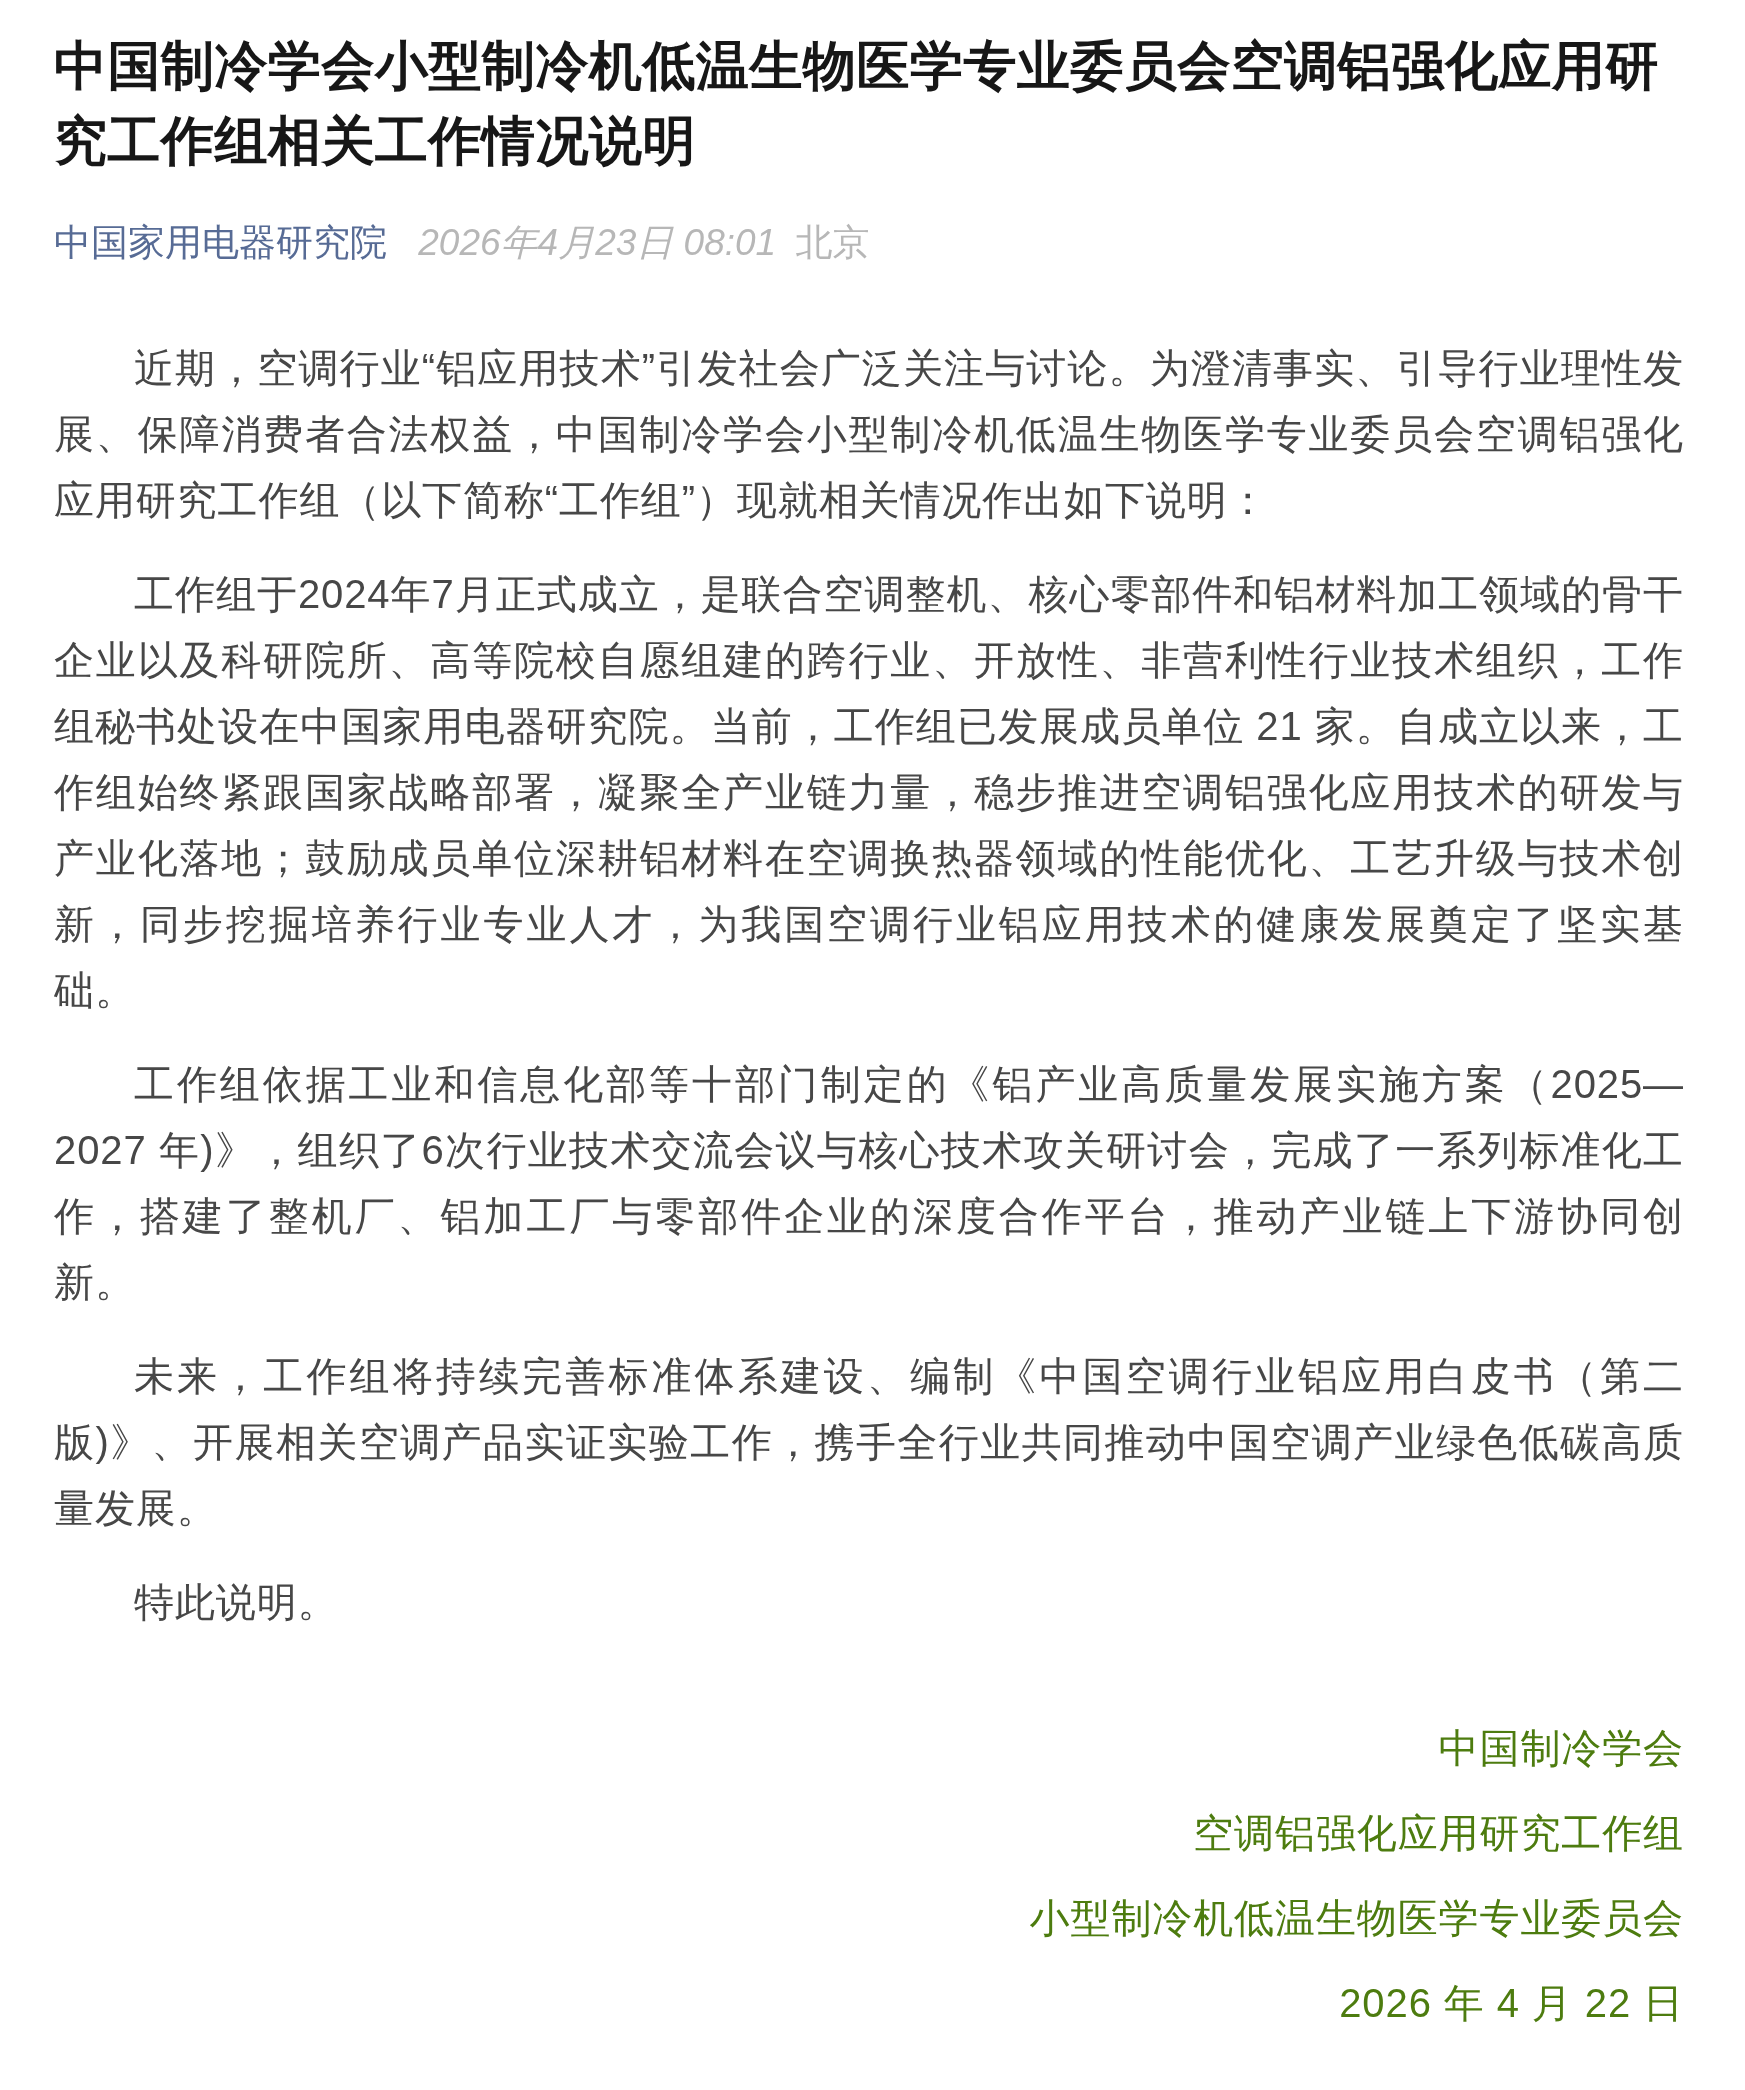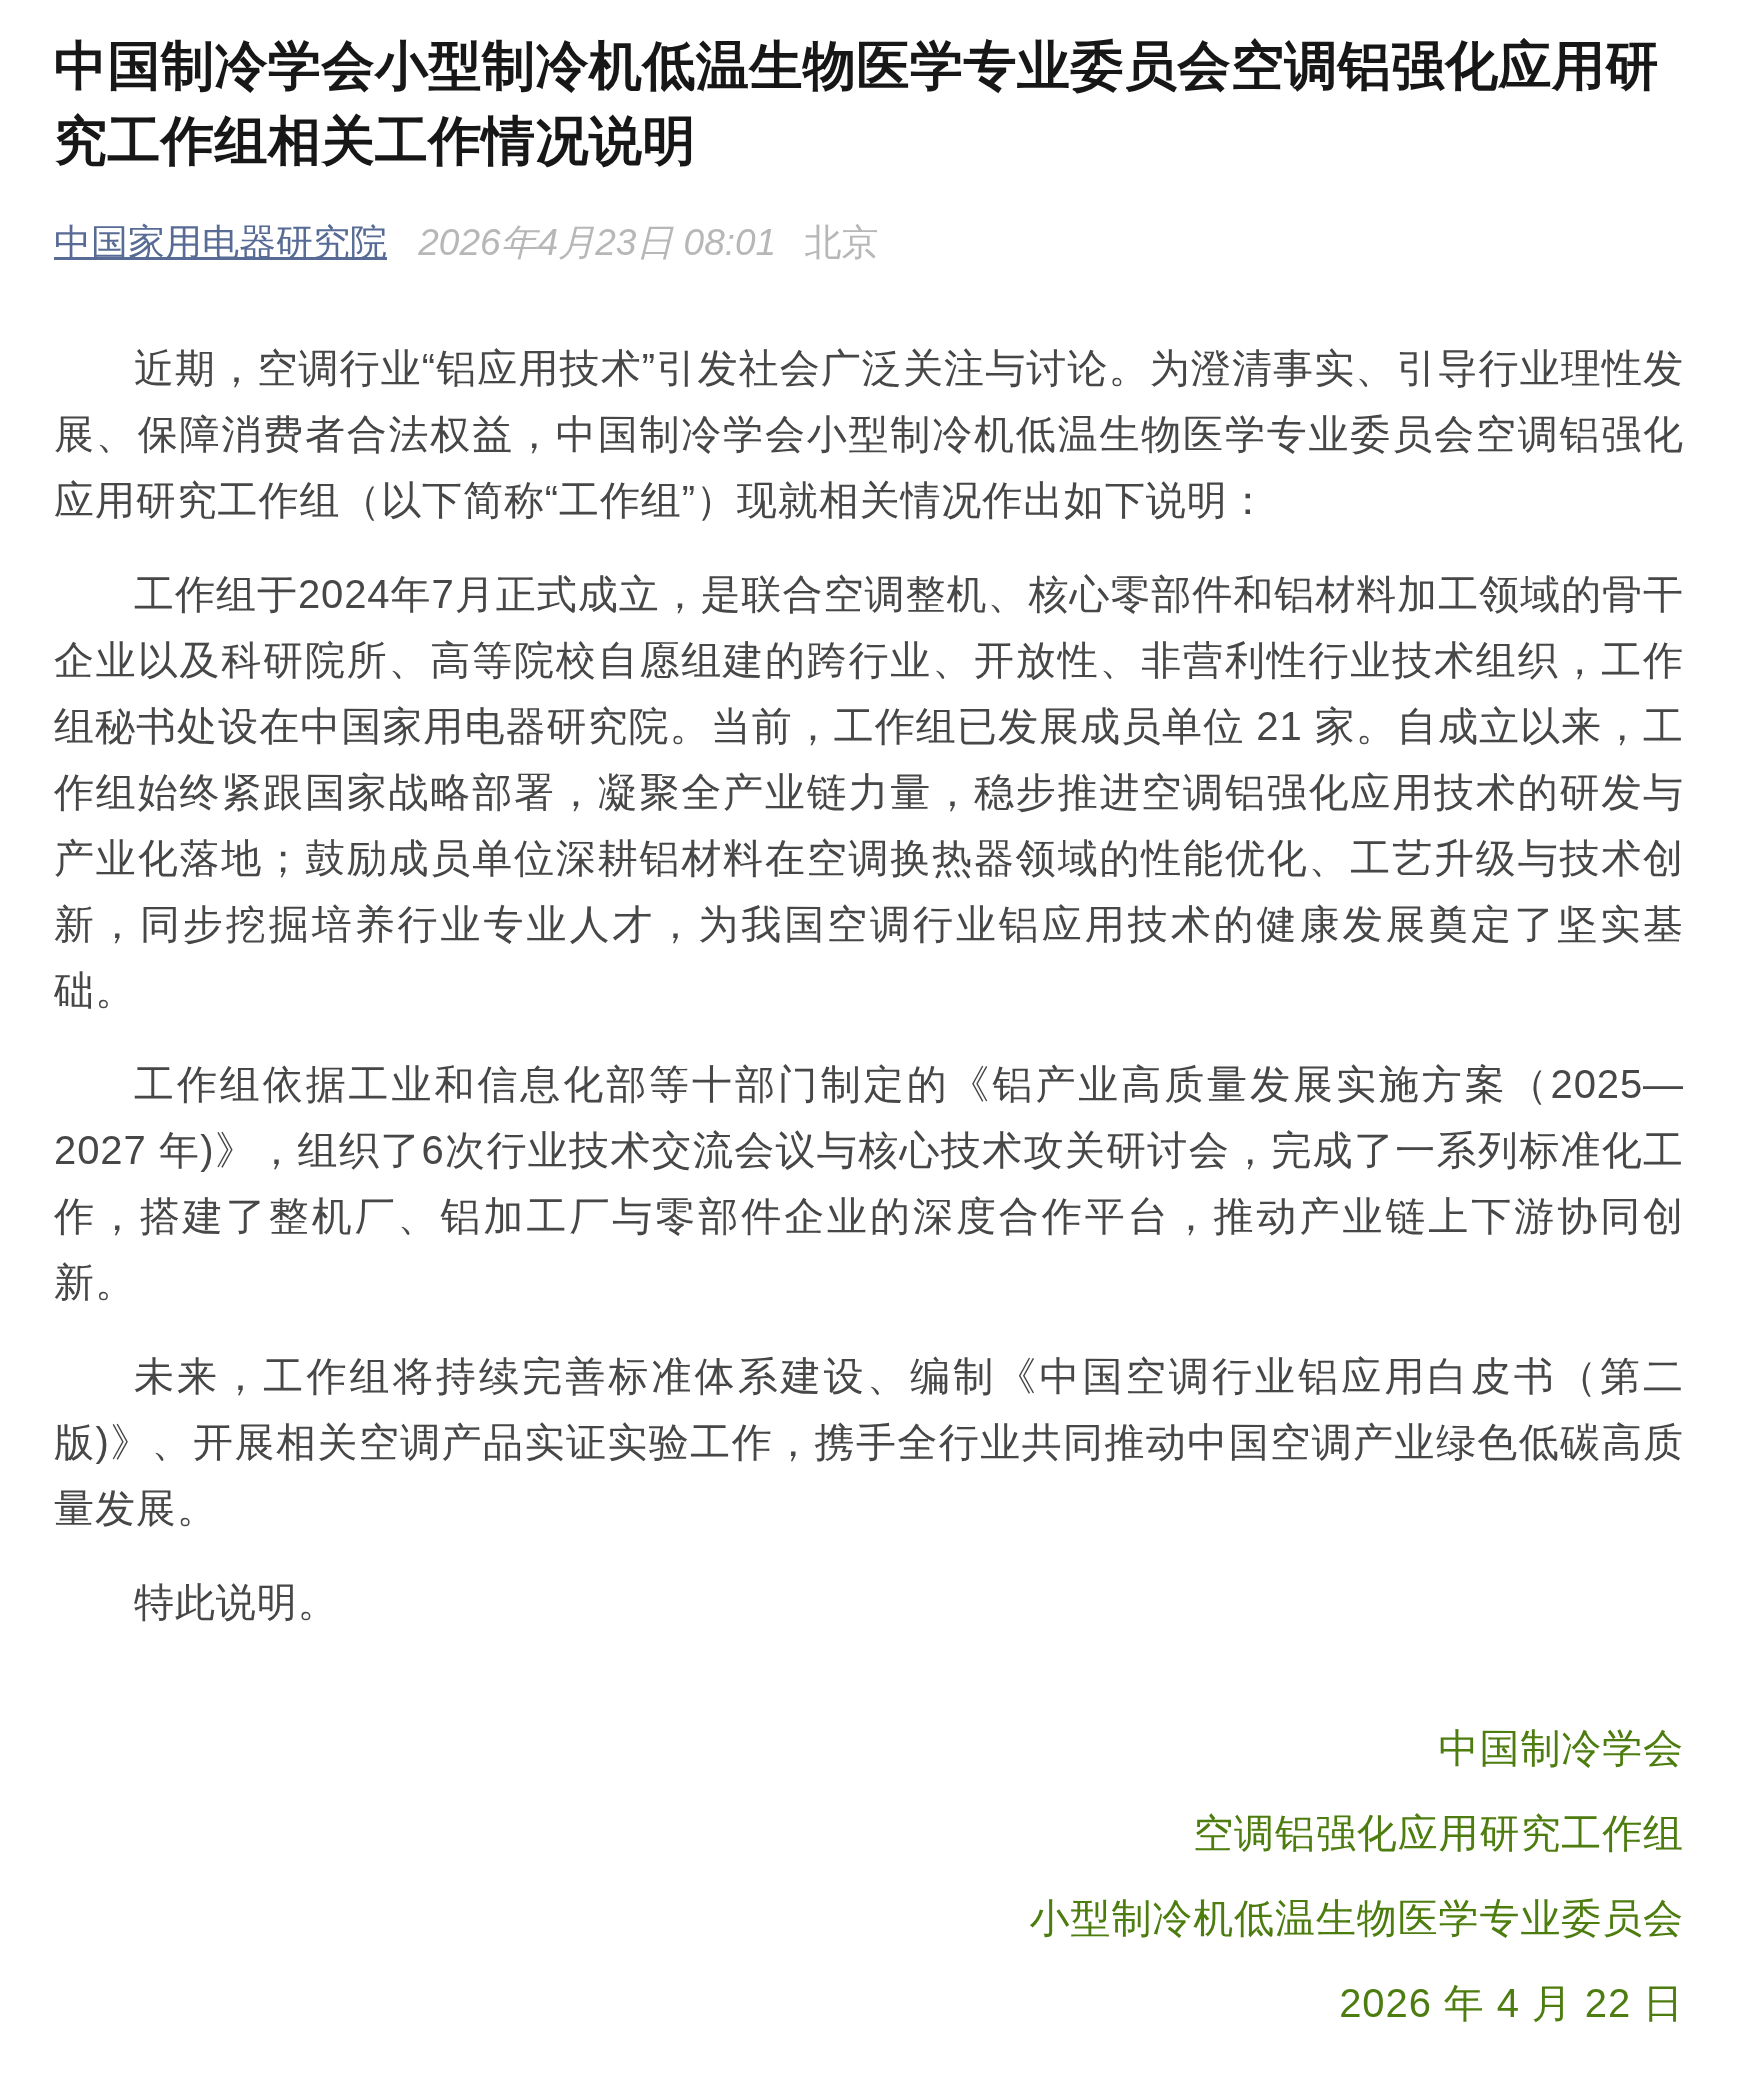--- a/index.html
+++ b/index.html
@@ -30,30 +30,29 @@
     text-align: left;
   }
   .meta-row {
     font-size: 37px;
     line-height: 53px;
     white-space: nowrap;
   }
   .meta-author {
     color: #576b95;
     cursor: pointer;
-    text-decoration: underline;
   }
   .meta-datetime {
     color: #b7b7b7;
     margin-left: 21px;
     font-style: italic;
   }
   .meta-location {
     color: #b7b7b7;
-    margin-left: 18px;
+    margin-left: 9px;
   }
   .article-body {
     margin-top: 66px;
     font-size: 40px;
     line-height: 66px;
     color: #474747;
     letter-spacing: 0.9px;
   }
   .article-body p {
     margin: 0 0 28px 0;

